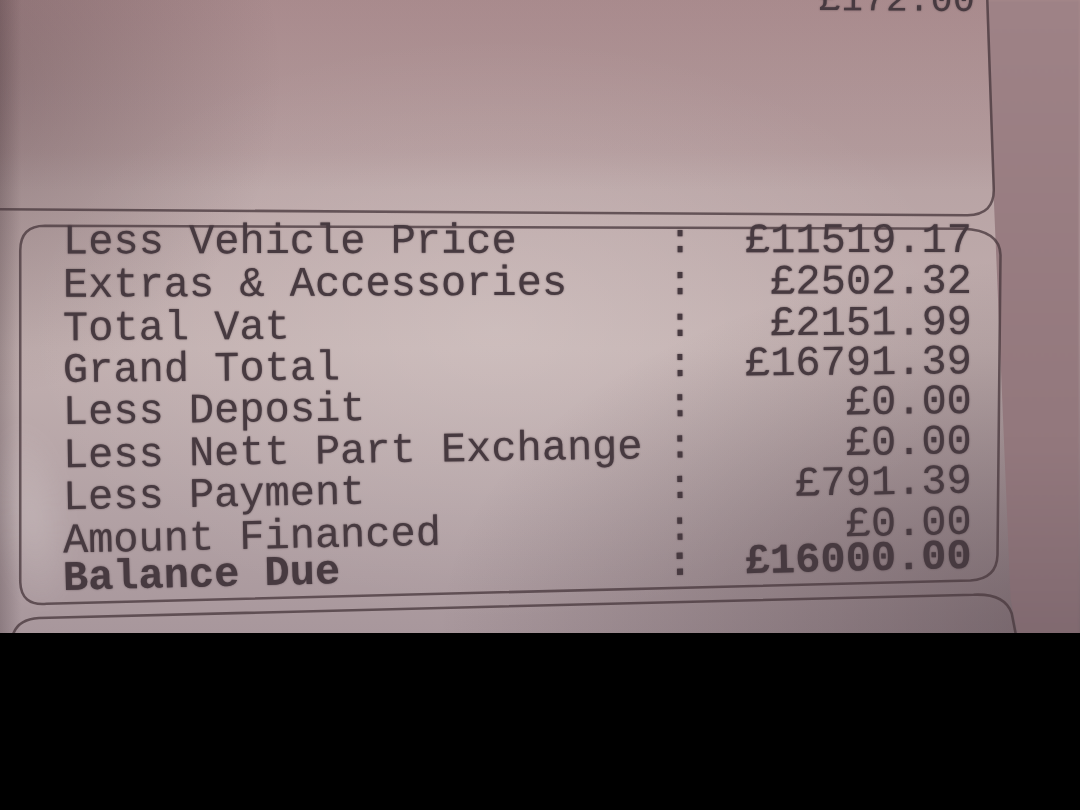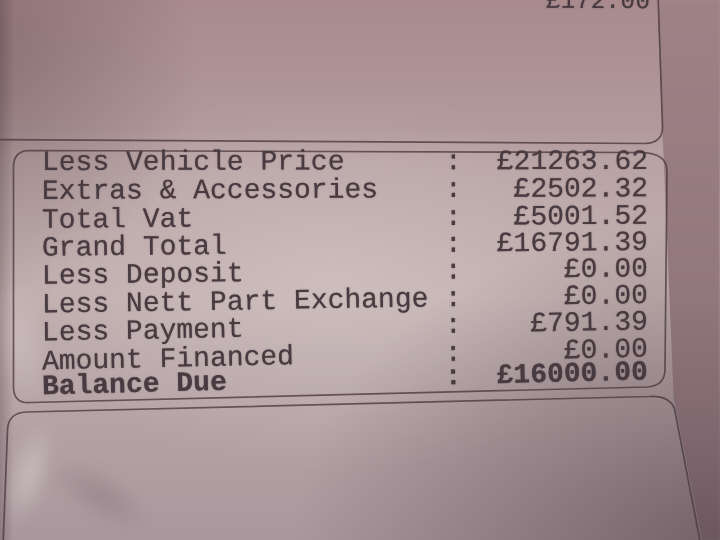--- a/index.html
+++ b/index.html
@@ -1,17 +1,17 @@
 <!DOCTYPE html>
 <html><head>
 <meta charset="utf-8">
 <style>
   html,body{margin:0;padding:0;background:#000;}
   .stage{
-    position:relative;width:720px;height:540px;overflow:hidden;
+    position:relative;width:720px;height:422px;overflow:hidden;
     background-color:#b9a6a7;
     background-image:
       radial-gradient(circle at -4% 12%, rgba(48,30,36,0.28), rgba(48,30,36,0) 26%),
       radial-gradient(ellipse at 100% 100%, rgba(42,26,34,0.42), rgba(42,26,34,0) 42%),
       linear-gradient(to right, rgba(40,24,30,0.22) 0px, rgba(40,24,30,0) 14px),
       linear-gradient(to bottom, rgba(146,108,112,0.22) 0%, rgba(146,108,112,0.13) 24%, rgba(146,108,112,0) 30%),
       radial-gradient(ellipse 420px 260px at 46% 52%, rgba(255,248,244,0.20), rgba(255,248,244,0) 75%),
       linear-gradient(to bottom, #af9395 0%, #b8a3a4 28%, #c1afaf 55%, #b3a2a5 80%, #a8979c 100%);
     font-family:"Liberation Mono","DejaVu Sans Mono",monospace;
   }
@@ -61,33 +61,33 @@
                Q 13.5,150.5 30,150.5 Z"></path>
       <path d="M 3,546 L 7.5,430 Q 8,413 26,412 L 649,396.5 Q 670,395.5 674.5,409 L 701,546"></path>
     </g>
   </svg>
 
   <div class="doc-text top-amount">£172.00</div>
 
   <div class="doc-text row" style="top:148px;transform:rotate(-0.1deg)">
     <span class="lbl">Less Vehicle Price</span>
     <span class="col">:</span>
-    <span class="val">£21263.62</span>
+    <span class="val">£11519.17</span>
   </div>
 
   <div class="doc-text row" style="top:177px;transform:rotate(-0.25deg)">
     <span class="lbl">Extras &amp; Accessories</span>
     <span class="col">:</span>
     <span class="val">£2502.32</span>
   </div>
 
   <div class="doc-text row" style="top:206px;transform:rotate(-0.4deg)">
     <span class="lbl">Total Vat</span>
     <span class="col">:</span>
-    <span class="val">£5001.52</span>
+    <span class="val">£2151.99</span>
   </div>
 
   <div class="doc-text row" style="top:234px;transform:rotate(-0.55deg)">
     <span class="lbl">Grand Total</span>
     <span class="col">:</span>
     <span class="val">£16791.39</span>
   </div>
 
   <div class="doc-text row" style="top:262px;transform:rotate(-0.7deg)">
     <span class="lbl">Less Deposit</span>

